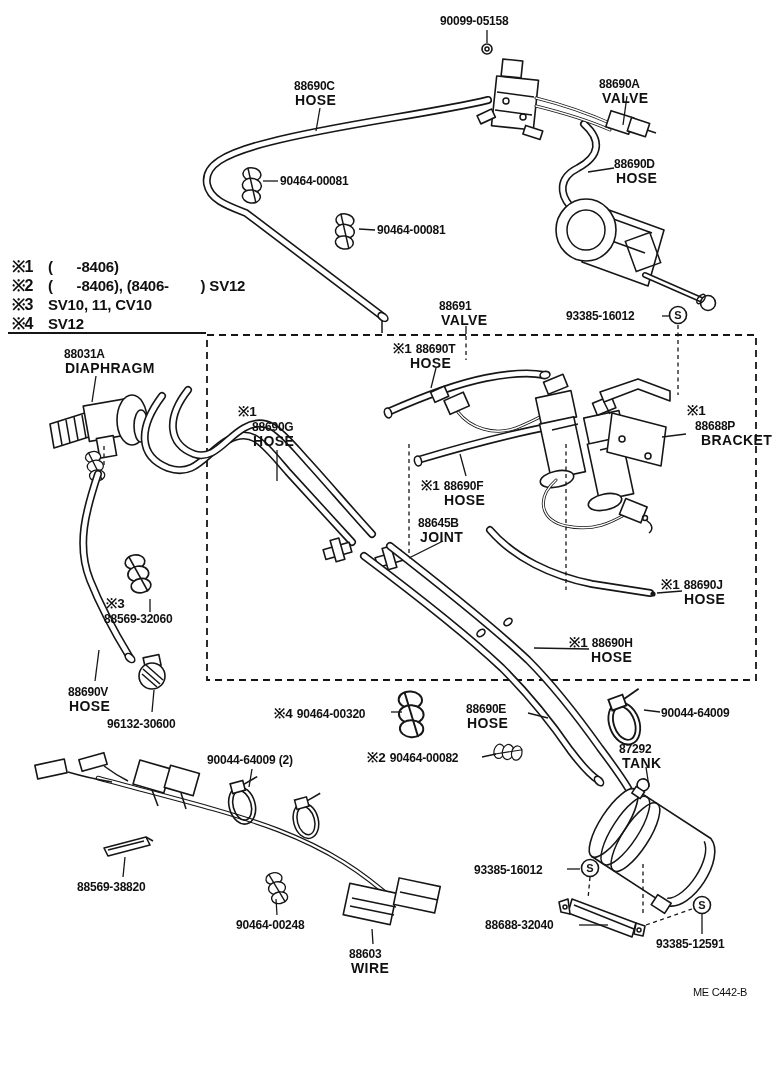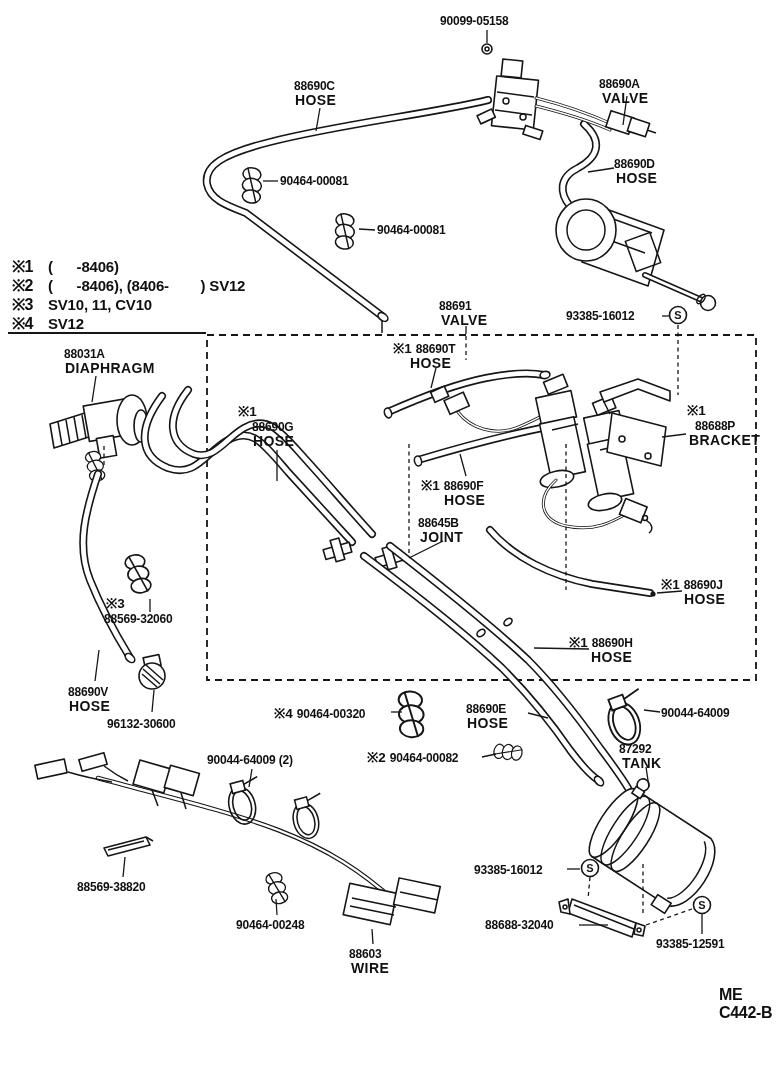--- a/index.html
+++ b/index.html
@@ -28,21 +28,21 @@
   .mk{font-weight:bold;font-size:13.5px;margin-right:4px;}
   .mk:empty{display:none;margin:0;}
   .mkline{line-height:13px;}
   .sub{font-weight:bold;font-size:14px;letter-spacing:0.4px;line-height:12px;}
   .sub:empty{display:none;}
   
   .legend{position:absolute;left:12px;top:255px;}
   .lrow{display:flex;align-items:baseline;height:19px;}
   .lmk{font-weight:bold;font-size:16px;width:36px;letter-spacing:-1px;}
   .ltx{font-weight:bold;font-size:15px;letter-spacing:-0.2px;white-space:pre;}
-  .code{position:absolute;left:693px;top:986px;font-weight:bold;font-size:16px;letter-spacing:-0.3px;margin-left:26px;}
+  .code{position:absolute;left:693px;top:986px;font-weight:normal;font-size:11px;letter-spacing:-0.3px;}
 </style>
 </head>
 <body>
 
 <div class="stage">
 
 <svg class="art" width="776" height="1090" viewBox="0 0 776 1090">
   <defs>
     <path id="hC" d="M 488,100 C 430,114 340,124 270,142 C 222,154 204,166 207,184 C 210,200 228,206 246,213 L 382,316"></path>
     <path id="hD" d="M 584,124 C 602,140 600,156 578,168 C 558,178 560,194 570,206"></path>
@@ -443,21 +443,21 @@
 </div>
 
 <div class="lbl" style="left:418px;top:514px">
   <div class="row"><span class="pn">88645B</span></div>
   <div class="sub" style="margin-left:2px">JOINT</div>
 </div>
 
 <div class="lbl" style="left:687px;top:403px">
   <div class="mkline"><span class="mk">※1</span></div>
   <div class="row"><span class="pn" style="margin-left:8px">88688P</span></div>
-  <div class="sub" style="margin-left:2px">BRACKET</div>
+  <div class="sub" style="margin-left:14px">BRACKET</div>
 </div>
 
 <div class="lbl" style="left:661px;top:576px">
   <div class="row"><span class="mk">※1</span><span class="pn">88690J</span></div>
   <div class="sub" style="margin-left:23px">HOSE</div>
 </div>
 
 <div class="lbl" style="left:569px;top:634px">
   <div class="row"><span class="mk">※1</span><span class="pn">88690H</span></div>
   <div class="sub" style="margin-left:22px">HOSE</div>

